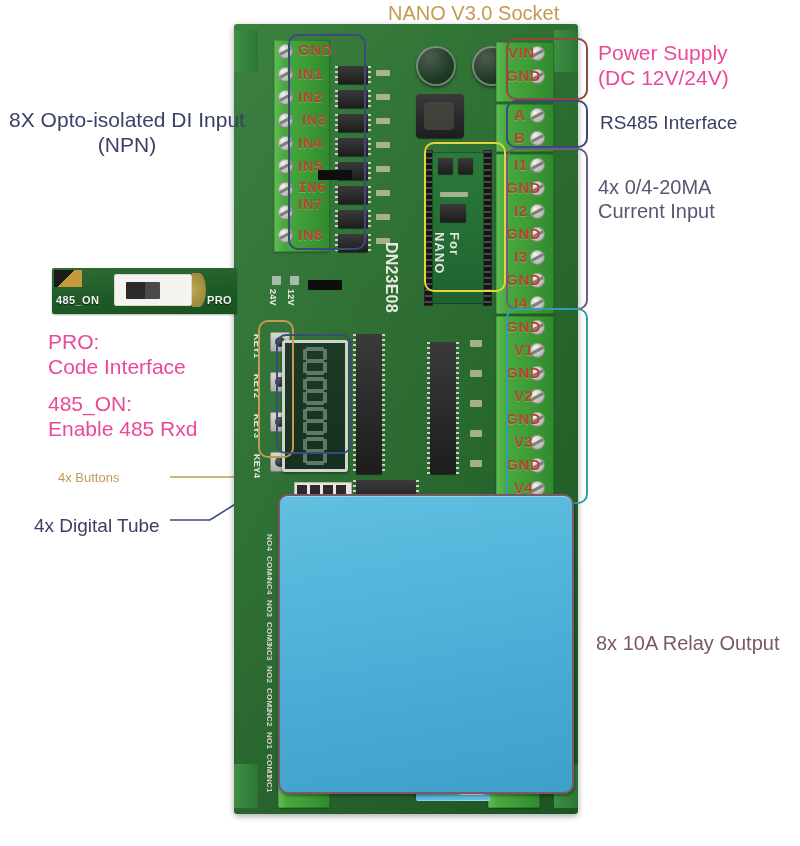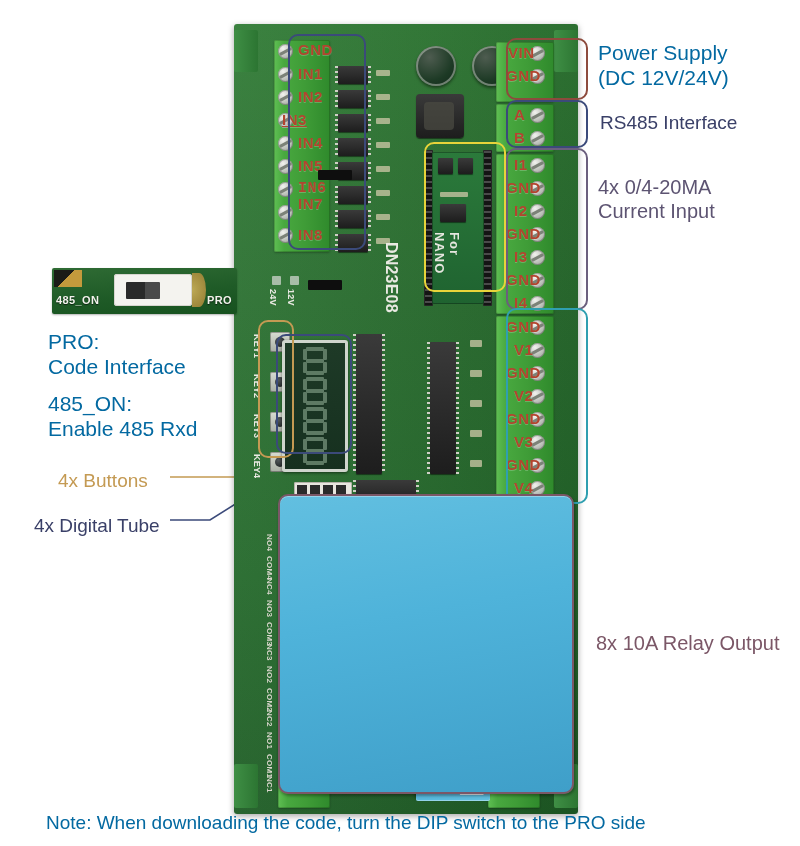--- a/index.html
+++ b/index.html
@@ -9,36 +9,36 @@
     background: #ffffff;
     font-family: "Liberation Sans", sans-serif;
     position: relative;
     overflow: hidden;
   }
   #stage { position:absolute; inset:0; }
 
   
   .anno { position:absolute; line-height:1.18; white-space:pre-line; }
   .anno.navy   { color:#3a4068; }
-  .anno.maroon { color:#0369a1; }
+  .anno.maroon { color:#ec4899; }
   .anno.purple { color:#5d5472; }
   .anno.teal   { color:#2f7f83; }
   .anno.gold   { color:#c49a53; }
   .anno.plum   { color:#7b5767; }
 
   #lbl-di       { left:2px;   top:108px; width:250px; font-size:21px; text-align:center; }
   #lbl-nano     { left:388px; top:2px;   font-size:20px; }
   #lbl-power    { left:598px; top:41px;  font-size:21px; }
   #lbl-rs485    { left:600px; top:112px; font-size:19px; }
   #lbl-current  { left:598px; top:176px; font-size:20px; }
   #lbl-voltage  { left:598px; top:363px; font-size:20px; }
   #lbl-relay    { left:596px; top:632px; font-size:20px; }
   #lbl-pro      { left:48px;  top:330px; font-size:21px; }
   #lbl-485on    { left:48px;  top:392px; font-size:21px; }
-  #lbl-buttons  { left:58px;  top:470px; font-size:19px; }
+  #lbl-buttons  { left:58px;  top:470px; font-size:13px; }
   #lbl-tube     { left:34px;  top:515px; font-size:19px; }
   #lbl-note     { left:46px;  top:812px; font-size:19px; }
 
   
   svg.leaders { position:absolute; left:0; top:0; width:800px; height:846px; pointer-events:none; }
 
   
   #dip-inset {
     position:absolute; left:52px; top:268px; width:185px; height:46px;
     background: linear-gradient(175deg,#2f6b34 0%, #1f5b27 55%, #17521f 100%);
@@ -262,21 +262,21 @@
       <div class="screw" style="left:44px; top:89px;"></div>
       <div class="screw" style="left:44px; top:112px;"></div>
       <div class="screw" style="left:44px; top:135px;"></div>
       <div class="screw" style="left:44px; top:158px;"></div>
       <div class="screw" style="left:44px; top:181px;"></div>
       <div class="screw" style="left:44px; top:204px;"></div>
     </div>
     <div class="pinlbl" style="left:64px; top:17px;">GND</div>
     <div class="pinlbl" style="left:64px; top:41px;">IN1</div>
     <div class="pinlbl" style="left:64px; top:64px;">IN2</div>
-    <div class="pinlbl" style="left:48px; top:87px;text-decoration:underline;">IN3</div>
+    <div class="pinlbl" style="left:68px; top:87px;">IN3</div>
     <div class="pinlbl" style="left:64px; top:110px;">IN4</div>
     <div class="pinlbl" style="left:64px; top:133px;">IN5</div>
     <div class="pinlbl" style="left:64px; top:156px;font-family:Liberation Mono, monospace;">IN6</div>
     <div class="pinlbl" style="left:64px; top:171px;">IN7</div>
     <div class="pinlbl" style="left:64px; top:202px;">IN8</div>
 
     <div>
       <div class="ic pins" style="left:104px; top:42px; width:30px; height:18px;"></div>
       <div class="ic pins" style="left:104px; top:66px; width:30px; height:18px;"></div>
       <div class="ic pins" style="left:104px; top:90px; width:30px; height:18px;"></div>
@@ -601,27 +601,29 @@
   <div id="dip-inset">
     <div class="goldpad"></div>
     <div class="body">
       <div class="lever"></div>
     </div>
     <div class="gold-r"></div>
     <div class="txt l">485_ON</div>
     <div class="txt r">PRO</div>
   </div>
 
+  <div class="anno navy" id="lbl-di">8X Opto-isolated DI Input
+(NPN)</div>
+  <div class="anno gold" id="lbl-nano">NANO V3.0 Socket</div>
   <div class="anno maroon" id="lbl-power">Power Supply
 (DC 12V/24V)</div>
   <div class="anno navy" id="lbl-rs485">RS485 Interface</div>
   <div class="anno purple" id="lbl-current">4x 0/4-20MA
 Current Input</div>
   <div class="anno plum" id="lbl-relay">8x 10A Relay Output</div>
   <div class="anno maroon" id="lbl-pro">PRO:
 Code Interface</div>
   <div class="anno maroon" id="lbl-485on">485_ON:
 Enable 485 Rxd</div>
   <div class="anno gold" id="lbl-buttons">4x Buttons</div>
   <div class="anno navy" id="lbl-tube">4x Digital Tube</div>
-  <div class="anno maroon" id="lbl-note">Note: When downloading the code, turn the DIP switch to the PRO side</div>
 
 </div>
 
 </body></html>

